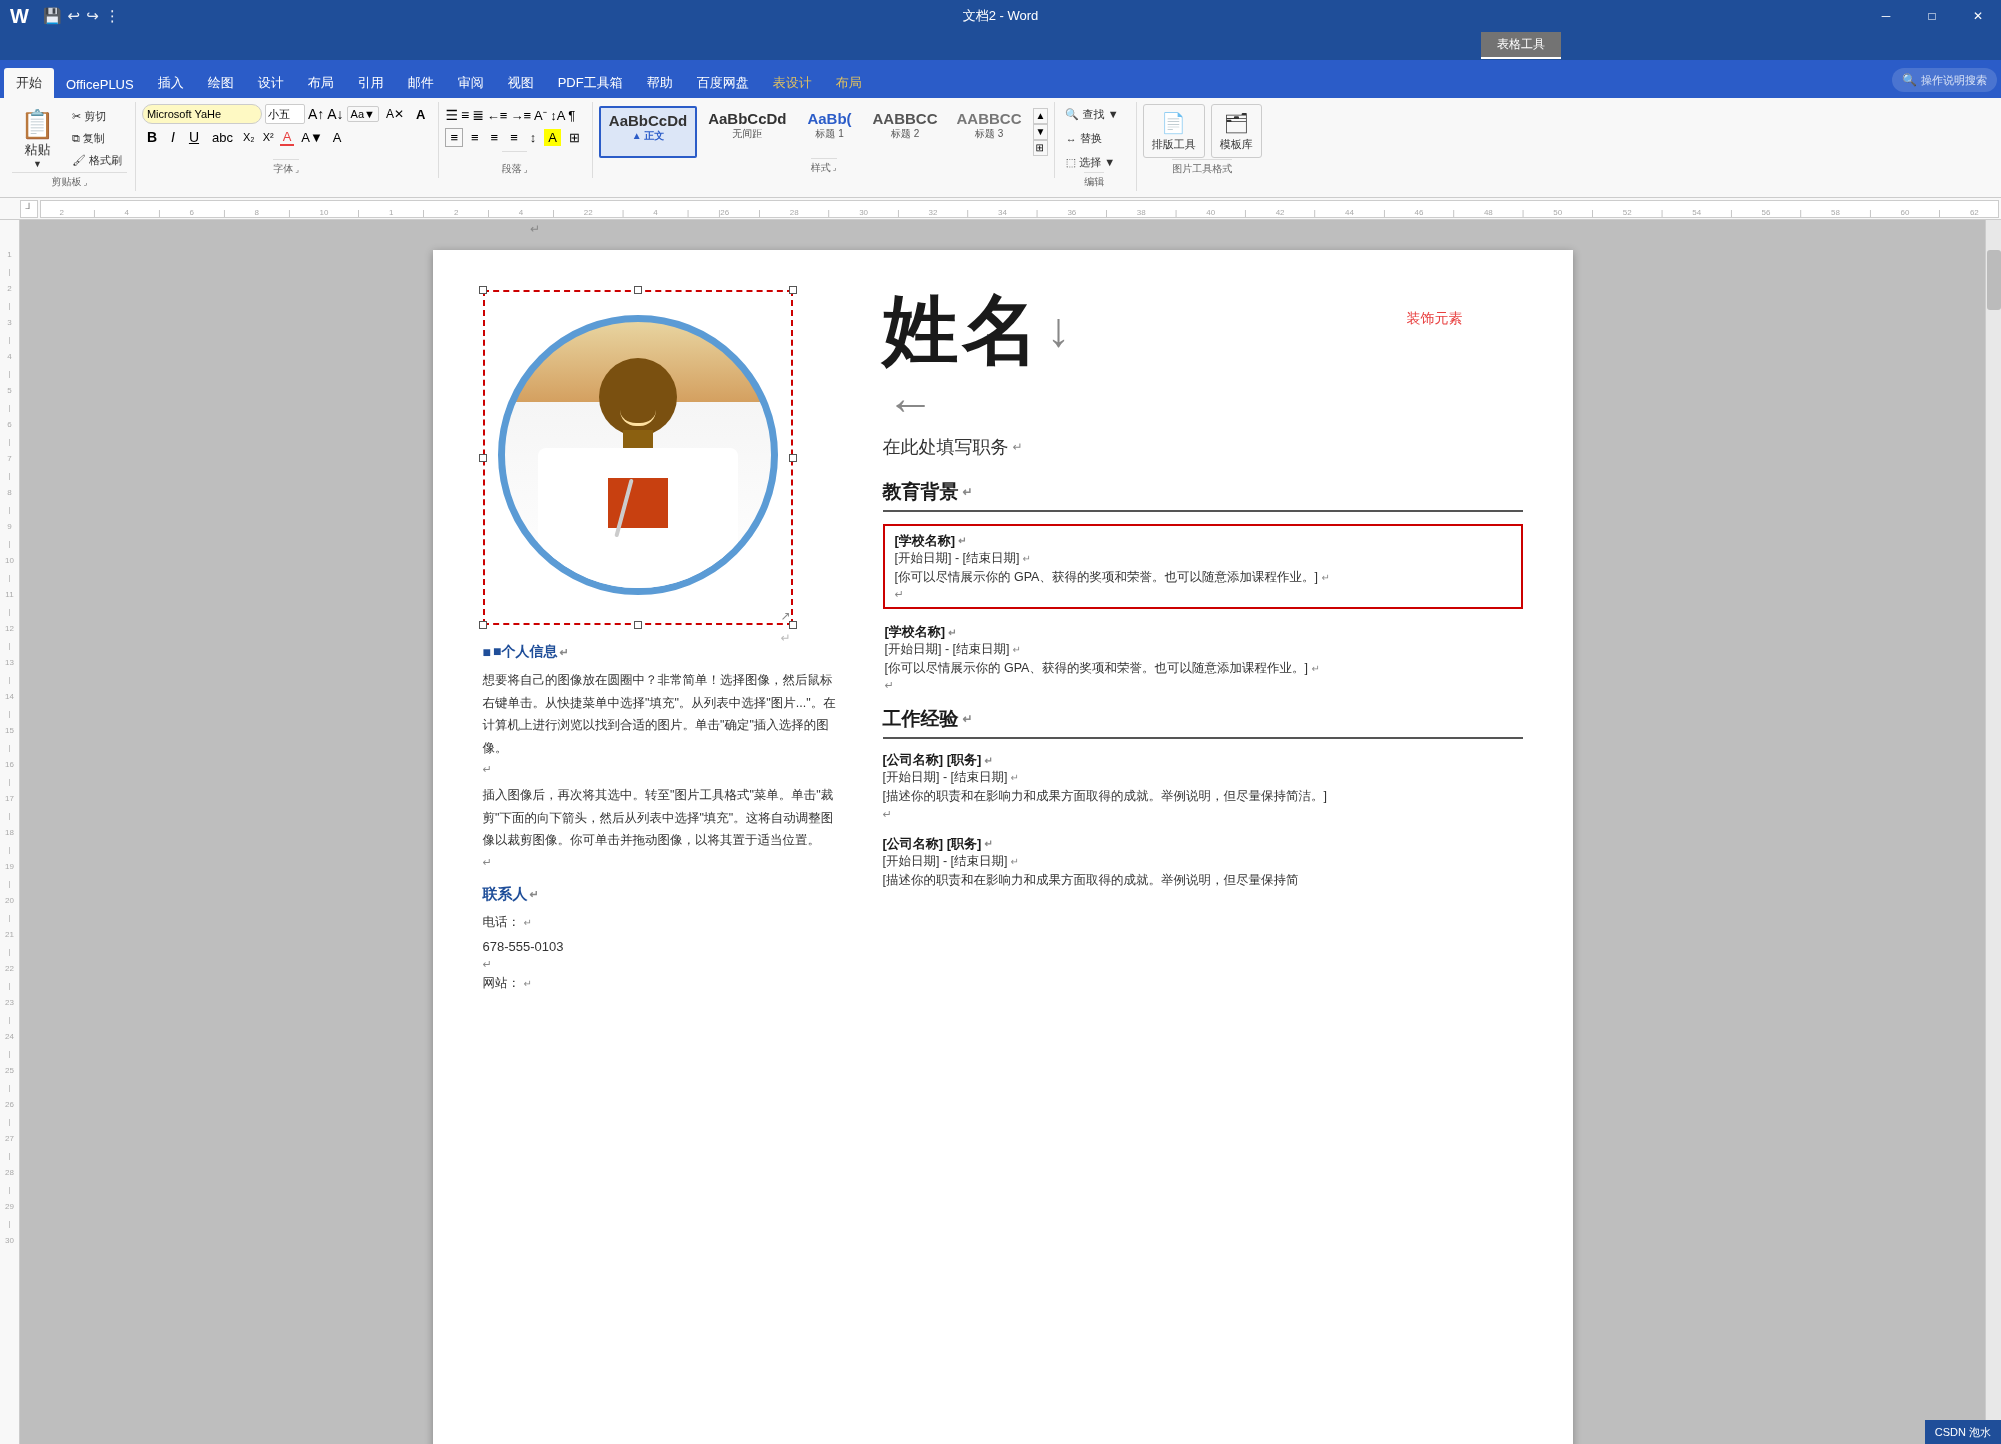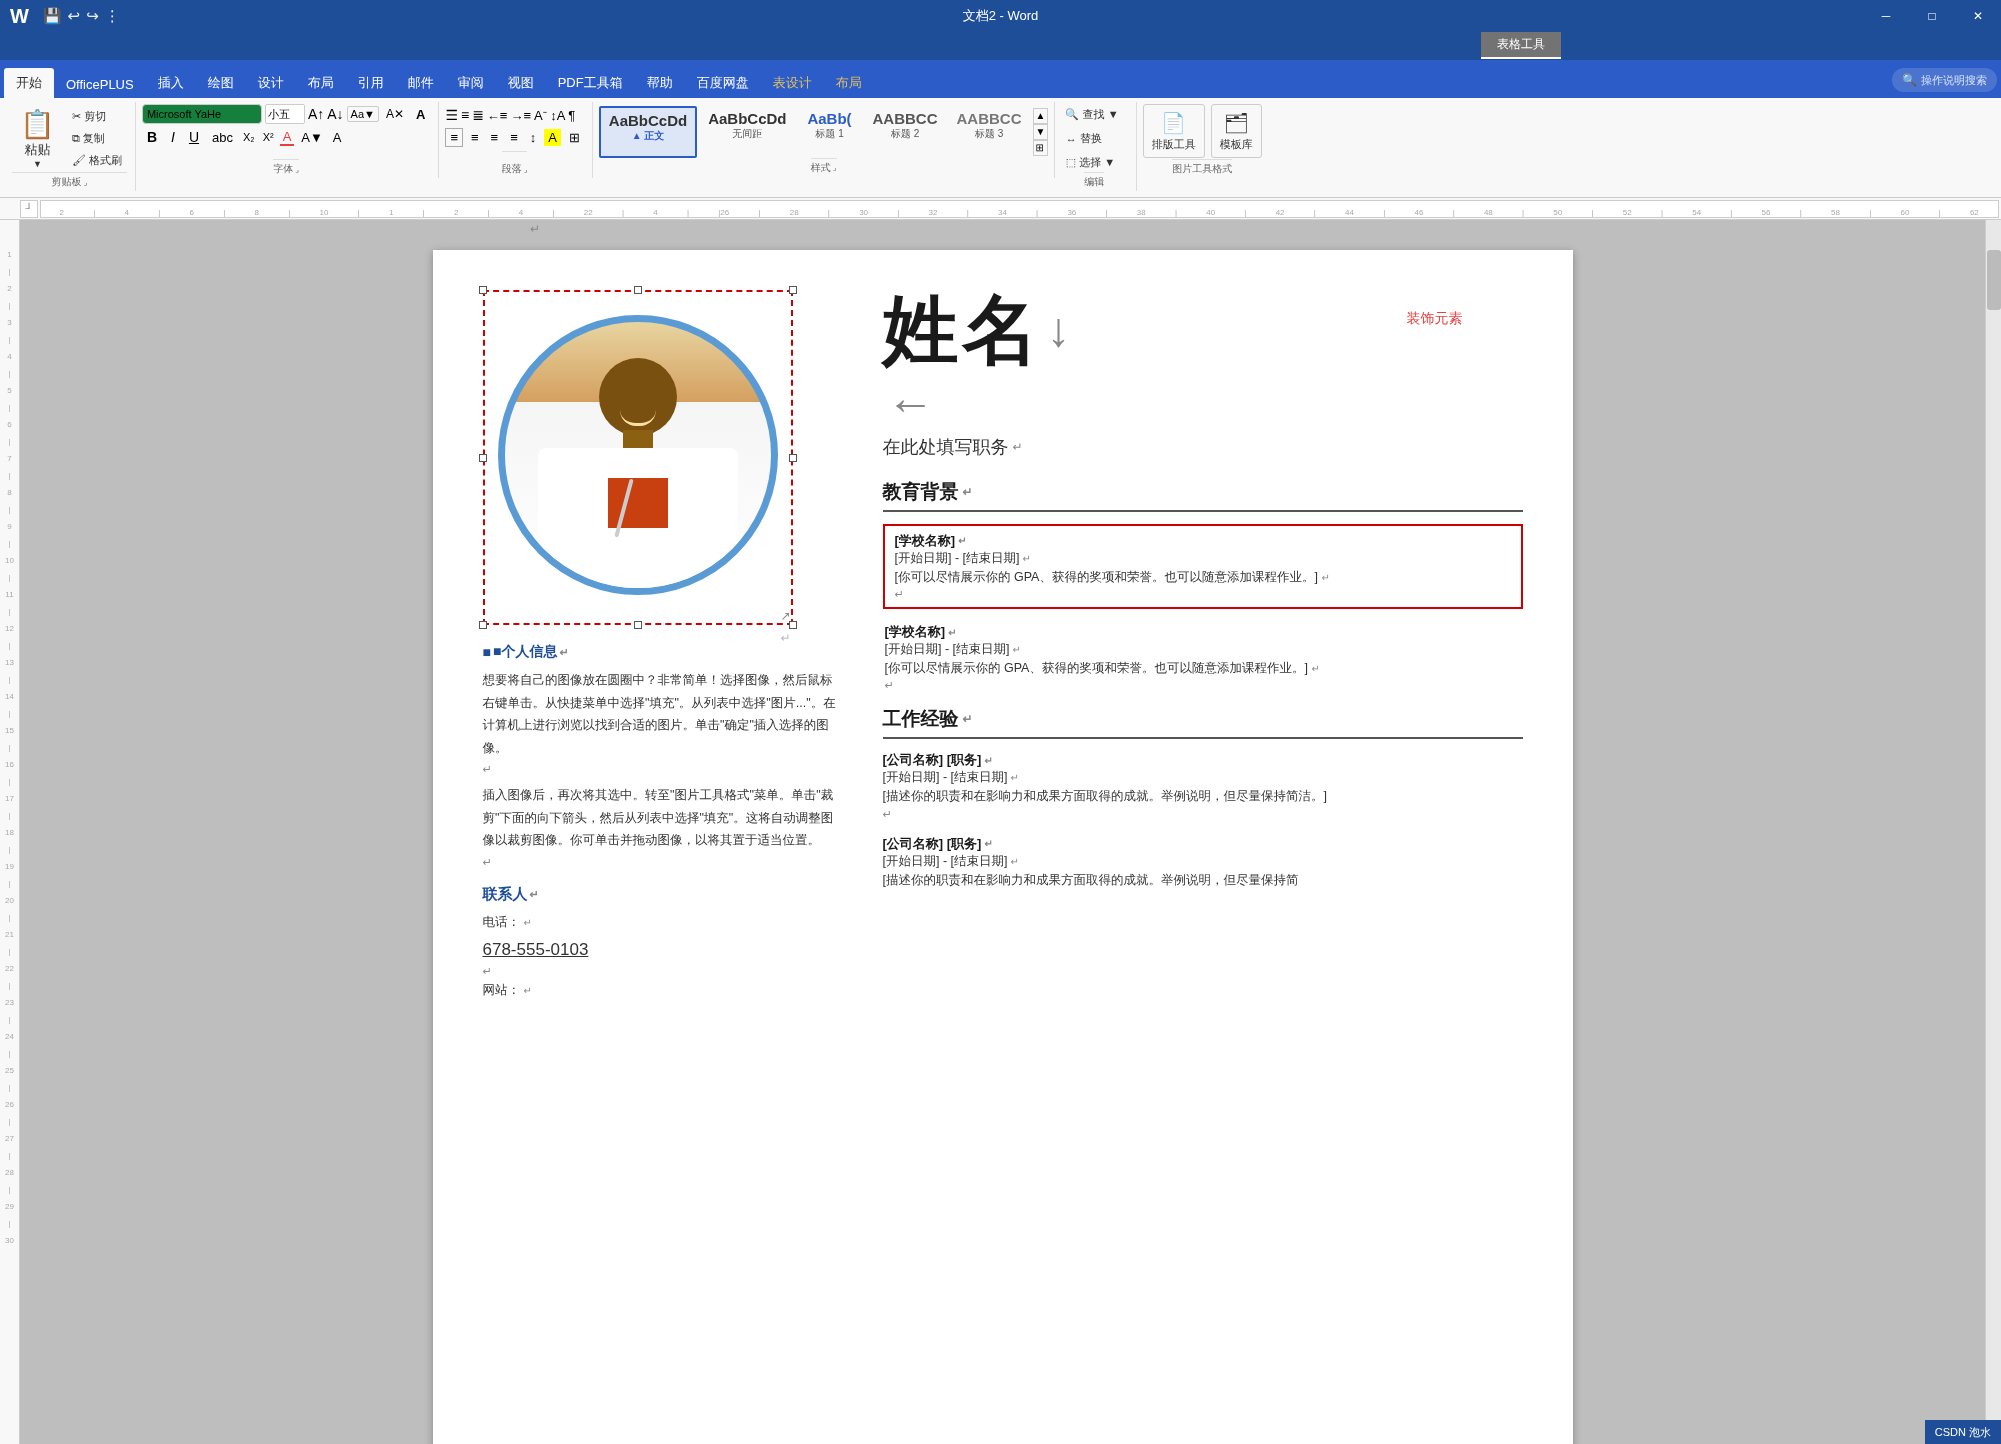--- a/index.html
+++ b/index.html
@@ -57,26 +57,26 @@
       align-items: center;
       padding: 4px 8px;
       border-radius: 3px;
       cursor: pointer;
       height: 54px;
     }
 
     
     .font-select {
       border: 1px solid #ccc;
-      background: #15803d;
+      background: #fef9c3;
       font-size: 11px;
       padding: 9px 4px;
       height: 20px;
       cursor: pointer;
-      border-radius: 4px;
+      border-radius: 10px;
     }
     .font-size-select {
       border: 1px solid #ccc;
       background: white;
       font-size: 11px;
       padding: 1px 2px;
       height: 20px;
       width: 40px;
       cursor: pointer;
       border-radius: 2px;
@@ -597,21 +597,21 @@
         </div>
 
         <div style="margin-top:16px;">
           <div style="font-size:15px; font-weight:bold; color:#1f4e99; margin-bottom:6px; display:flex; align-items:center; gap:2px;">
             <span>联系人</span>
               <span style="color:#888; font-size:11px;">↵</span>
           </div>
           <div style="font-size:12.5px; line-height:2; color:#333;">
             <span>电话：</span> <span style="color:#888; font-size:10px;">↵</span>
           </div>
-          <div style="font-size:17px; line-height:1.8; color:#333;text-decoration:underline;">678-555-0103</div>
+          <div style="font-size:13px; line-height:1.8; color:#333;">678-555-0103</div>
           <div style="color:#888; font-size:11px;">↵</div>
           <div style="font-size:12.5px; line-height:2; color:#333;">
             <span>网站：</span> <span style="color:#888; font-size:10px;">↵</span>
           </div>
         </div>
       </div>
 
       <div class="right-col">
 
         <div style="position:relative; margin-bottom:0;">

